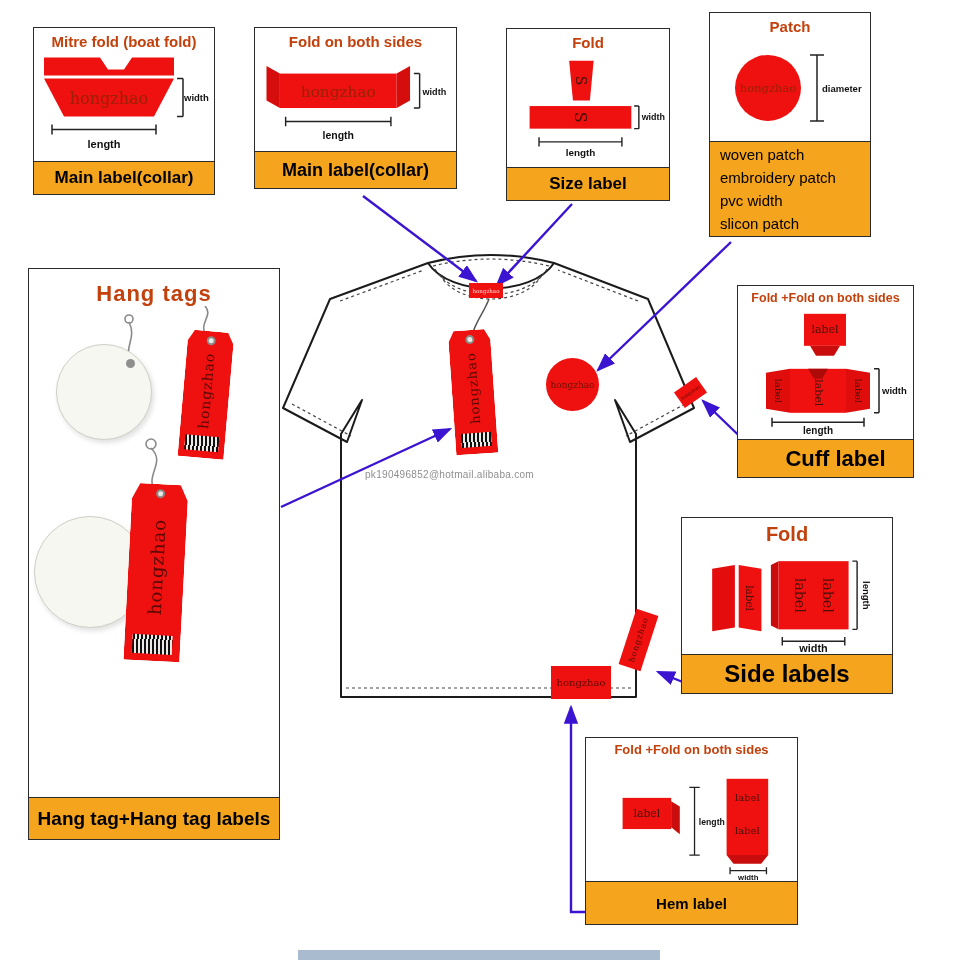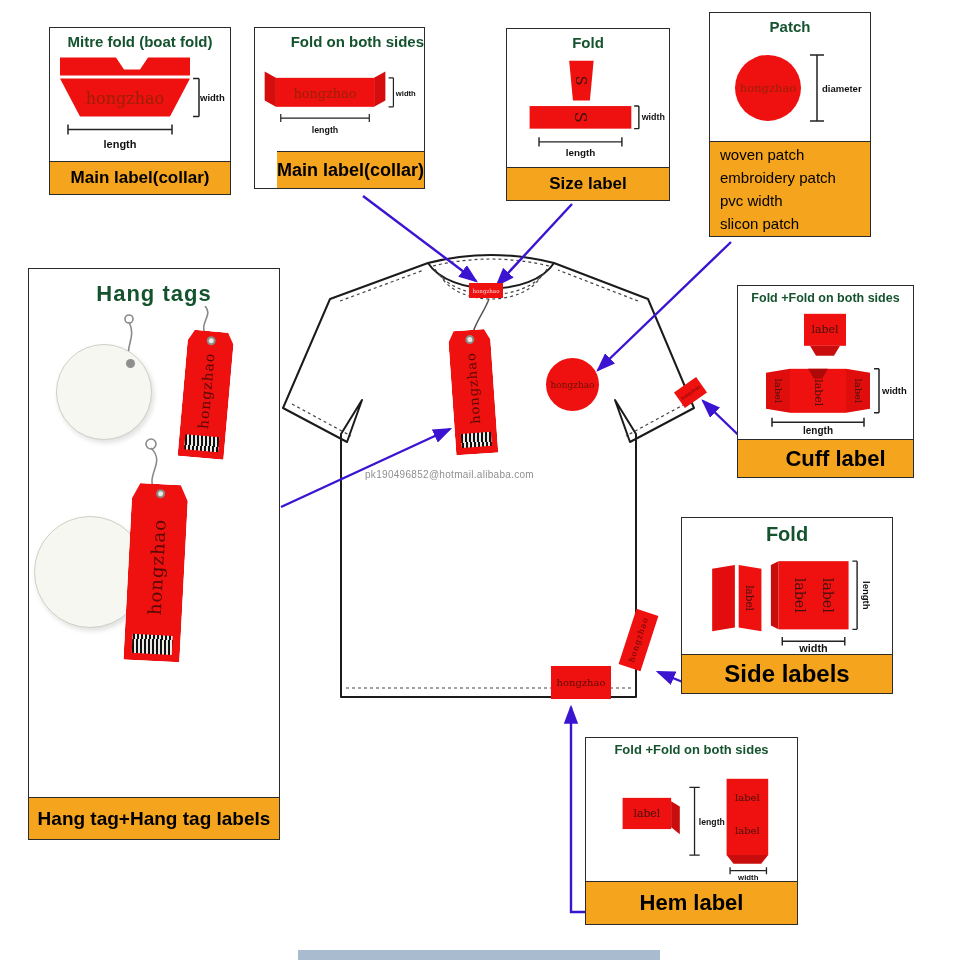--- a/index.html
+++ b/index.html
@@ -3,21 +3,21 @@
 <meta charset="utf-8">
 <style>
   * { margin:0; padding:0; box-sizing:border-box; }
   html,body { background:#fff; }
   body { width:960px; height:960px; font-family:"Liberation Sans", sans-serif; }
   .canvas { position:relative; width:960px; height:960px; background:#fff; overflow:hidden; }
 
   .overlay { position:absolute; left:0; top:0; z-index:1; }
 
   .box { position:absolute; background:#fff; border:1.5px solid #2b2b2b; z-index:3; display:flex; flex-direction:column; }
-  .box-title { text-align:center; font-weight:bold; color:#14532d; padding-top:5px; line-height:1.15; }
+  .box-title { text-align:center; font-weight:bold; color:#c2410c; padding-top:5px; line-height:1.15; }
   .fig { flex:1; width:100%; }
   .caption { background:#F5A41E; border-top:1.5px solid #2b2b2b; font-weight:bold; color:#000;
              display:flex; align-items:center; justify-content:center; }
   .patch-caption { flex-direction:column; align-items:flex-start; justify-content:center;
                    font-weight:normal; font-size:15px; line-height:23px; padding-left:10px; }
 
   .mtick { stroke:#222; stroke-width:1.5; fill:none; }
   .mtext { font-weight:bold; fill:#111; font-family:"Liberation Sans", sans-serif; }
   .brandtext { fill:#9b2007; font-family:"DejaVu Serif", serif; }
   .labeltext { fill:#42120a; font-family:"DejaVu Serif", serif; }
@@ -110,35 +110,35 @@
   <div class="shirt-el sidelabel" style="left:627px;top:611px;width:23px;height:58px;transform:rotate(18deg);">
     <span class="vtext" style="font-size:8px;">hongzhao</span>
   </div>
 
   <div class="shirt-el hemlabel" style="left:551px;top:666px;width:60px;height:33px;">
     <span>hongzhao</span>
   </div>
 
   <div class="watermark" style="left:365px;top:469px;">pk190496852@hotmail.alibaba.com</div>
 
-  <div class="box" style="left:49px;top:27px;width:182px;height:168px;">
+  <div class="box" style="left:33px;top:27px;width:182px;height:168px;">
     <div class="box-title" style="font-size:15px;">Mitre fold (boat fold)</div>
     <svg class="fig" viewBox="0 0 180 102">
       <polygon points="10,3 66,3 74,15 90,15 98,3 140,3 140,21 10,21" fill="#ef1010"></polygon>
       <polygon points="10,24 140,24 120,62 30,62" fill="#ef1010"></polygon>
       <text x="75" y="50" text-anchor="middle" class="brandtext" font-size="16">hongzhao</text>
       <path class="mtick" d="M143,24 h6 M149,24 v38 M143,62 h6"></path>
       <text x="150" y="47" class="mtext" font-size="9.5">width</text>
       <path class="mtick" d="M18,70 v10 M18,75 H122 M122,70 v10"></path>
       <text x="70" y="94" text-anchor="middle" class="mtext" font-size="11">length</text>
     </svg>
     <div class="caption" style="height:33px;font-size:17px;">Main label(collar)</div>
   </div>
 
-  <div class="box" style="left:254px;top:27px;width:171px;height:162px;align-items:flex-end;">
+  <div class="box" style="left:254px;top:27px;width:203px;height:162px;">
     <div class="box-title" style="font-size:15px;">Fold on both sides</div>
     <svg class="fig" viewBox="0 0 210 88">
       <polygon points="12,8 26,16 26,52 12,44" fill="#d60d0d"></polygon>
       <polygon points="148,16 162,8 162,44 148,52" fill="#d60d0d"></polygon>
       <rect x="26" y="16" width="122" height="36" fill="#ef1010"></rect>
       <text x="87" y="41" text-anchor="middle" class="brandtext" font-size="16">hongzhao</text>
       <path class="mtick" d="M166,16 h6 M172,16 v36 M166,52 h6"></path>
       <text x="175" y="38" class="mtext" font-size="9.5">width</text>
       <path class="mtick" d="M32,61 v10 M32,66 H142 M142,61 v10"></path>
       <text x="87" y="84" text-anchor="middle" class="mtext" font-size="11">length</text>
@@ -251,16 +251,16 @@
       <text x="54" y="68" text-anchor="middle" class="labeltext" font-size="12.5">label</text>
       <path class="mtick" d="M103,34 h12 M109,34 v78 M103,112 h12"></path>
       <text x="114" y="77" class="mtext" font-size="10">length</text>
       <rect x="146" y="24" width="48" height="88" fill="#ef1010"></rect>
       <text x="170" y="50" text-anchor="middle" class="labeltext" font-size="11.5">label</text>
       <text x="170" y="88" text-anchor="middle" class="labeltext" font-size="11.5">label</text>
       <polygon points="146,112 194,112 186,122 154,122" fill="#c90c0c"></polygon>
       <path class="mtick" d="M150,126 v8 M150,130 H192 M192,126 v8"></path>
       <text x="171" y="141" text-anchor="middle" class="mtext" font-size="9">width</text>
     </svg>
-    <div class="caption" style="height:43px;font-size:22px;">Hem label</div>
+    <div class="caption" style="height:43px;font-size:15px;">Hem label</div>
   </div>
 
 </div>
 
 </body></html>

